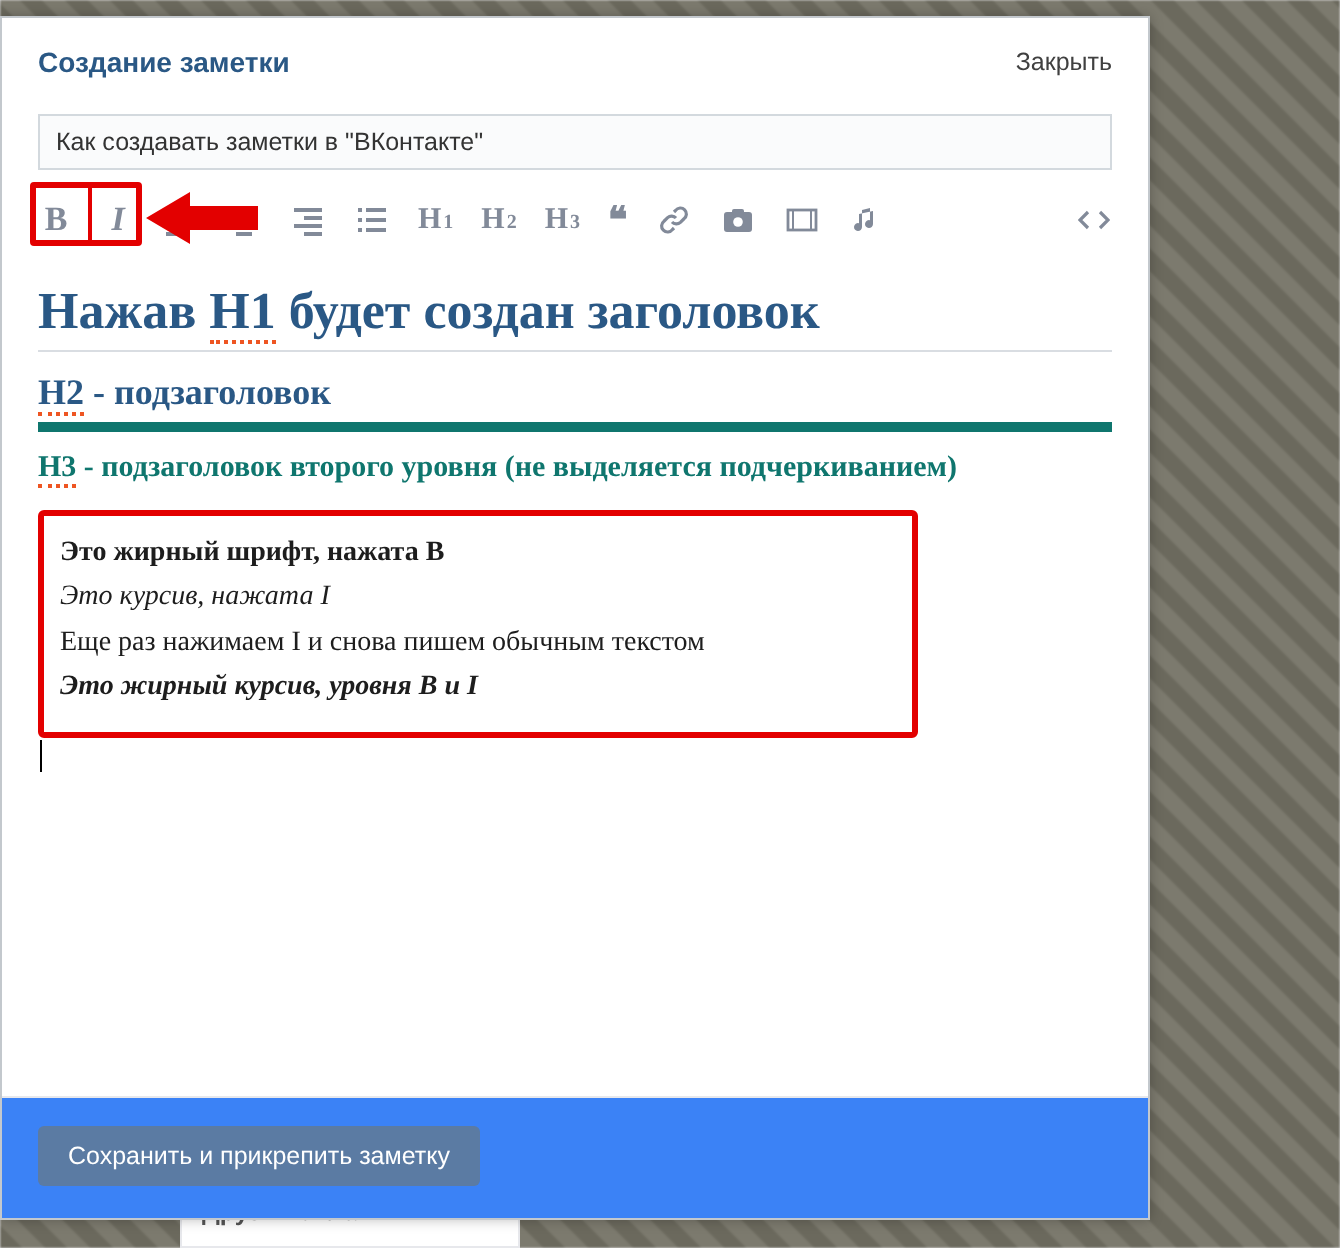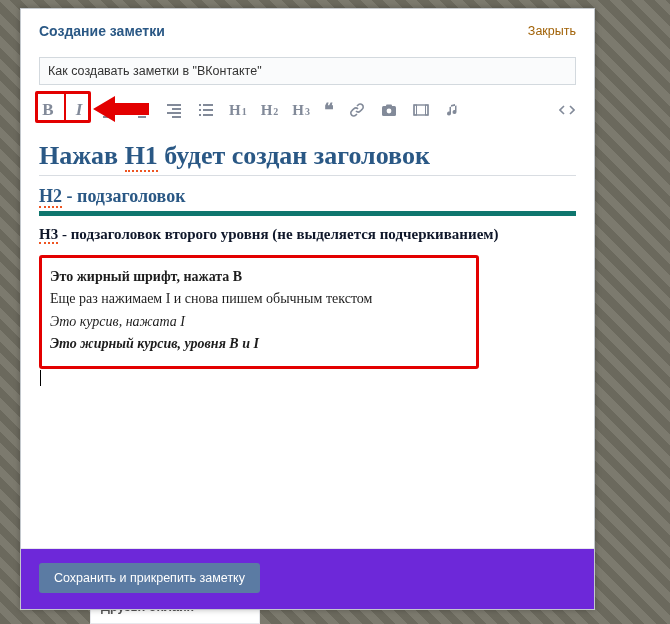--- a/index.html
+++ b/index.html
@@ -1,53 +1,53 @@
 <!DOCTYPE html>
 <html><head>
 <meta charset="utf-8">
 <style>
   * { box-sizing: border-box; margin: 0; padding: 0; }
   html, body { width: 670px; height: 624px; font-family: -apple-system, BlinkMacSystemFont, "Verdana", Arial, sans-serif; background: #edeef0; }
   .backdrop { position: absolute; inset: 0; background: repeating-linear-gradient(45deg,#6b695d,#6b695d 8px,#7c7a6e 8px,#7c7a6e 16px); filter: blur(0.5px); }
   .bg-sidebar { position:absolute; left:90px; top:590px; width:170px; height:34px; background:#fff; border:1px solid #e7e8ec; padding:6px 10px; z-index:0; }
   .bg-sidebar span { font-size:12.5px; font-weight:700; color:#555; }
-  .modal { position: absolute; left: 20px; top: 8px; width: 575px; height: 602px; background:#fff; border:1px solid #c3c8cd; box-shadow: 0 0 6px rgba(0,0,0,0.25); }
+  .modal { position: absolute; left: 0; top: 8px; width: 575px; height: 602px; background:#fff; border:1px solid #c3c8cd; box-shadow: 0 0 6px rgba(0,0,0,0.25); }
   .modal-head { display:flex; justify-content:space-between; align-items:center; padding:14px 18px 10px; }
   .modal-title { color:#2a5885; font-weight:700; font-size:14px; }
-  .modal-close { color:#a16207; font-size:12.5px; cursor:pointer; }
+  .modal-close { color:#404040; font-size:12.5px; cursor:pointer; }
   .title-field { margin:8px 18px 0; }
   .title-field input { width:100%; border:1px solid #d3d9de; padding:6px 8px; font-size:12.5px; color:#333; background:#fafbfc; }
 
   .toolbar-wrap { position:relative; margin:10px 18px 0; height:30px; }
   .toolbar { position:absolute; inset:0; display:flex; align-items:center; gap:14px; color:#828a99; }
   .t-icon { width:18px; height:18px; display:inline-flex; align-items:center; justify-content:center; cursor:pointer; }
   .t-icon svg { width:16px; height:16px; fill:#828a99; }
   .t-text { font-family: Georgia, serif; font-size:15px; font-weight:700; color:#828a99; display:inline-flex; align-items:baseline; cursor:pointer;}
   .t-text .sub { font-size:10px; margin-left:1px; }
   .t-bold { font-family: Georgia, serif; font-size:17px; font-weight:700; width:18px; text-align:center; }
   .t-italic { font-family: Georgia, serif; font-size:17px; font-style:italic; font-weight:700; width:16px; text-align:center;}
   .t-quote { font-family: Georgia, serif; font-size:18px; font-weight:700; }
   .toolbar .spacer { flex:1; }
   .redbox-bi { position:absolute; left:-4px; top:-4px; width:56px; height:32px; border:3px solid #e30000; border-radius:2px; pointer-events:none; }
   .redbox-bi .sep { position:absolute; left:26px; top:0; bottom:0; width:2px; background:#e30000; }
   .arrow { position:absolute; left:54px; top:-2px; width:60px; height:32px; pointer-events:none; }
 
   .editor-area { position:absolute; left:18px; right:18px; top:126px; bottom:70px; overflow:hidden; }
   .h1line { color:#2a5885; font-family: Georgia, "Times New Roman", serif; font-weight:700; font-size:26px; padding:6px 0 4px; border-bottom:1px solid #d9dde2; }
   .h2line { color:#2a5885; font-family: Georgia, "Times New Roman", serif; font-weight:700; font-size:18px; padding:10px 0 4px; border-bottom:5px solid #0f766e; }
-  .h3line { color:#0f172a; font-family: Georgia, "Times New Roman", serif; font-weight:700; font-size:15px; padding:10px 0 4px; }
+  .h3line { color:#0f766e; font-family: Georgia, "Times New Roman", serif; font-weight:700; font-size:15px; padding:10px 0 4px; }
   .spell { border-bottom: 2px dotted #e52; padding-bottom:0px; }
 
   .redbox-body { border:3px solid #e30000; border-radius:3px; margin-top:8px; padding:8px 8px 10px; width:440px; }
   .para { font-size:14px; font-family: Georgia, "Times New Roman", serif; color:#1d1d1d; line-height:1.6; }
   .para.b { font-weight:700; }
   .para.i { font-style:italic; }
   .caret { display:inline-block; width:1px; height:16px; background:#000; vertical-align:text-bottom; margin-left:1px; }
 
-  .footer { position:absolute; left:0; right:0; bottom:0; padding:14px 18px 16px; background:#6d28d9; border-top:1px solid #e7e8ec; }
+  .footer { position:absolute; left:0; right:0; bottom:0; padding:14px 18px 16px; background:#3b82f6; border-top:1px solid #e7e8ec; }
   .btn-save { background:#5b7ba3; color:#fff; font-size:12.5px; font-weight:500; border:none; padding:8px 15px; border-radius:3px; cursor:pointer; }
 </style>
 </head>
 <body>
 
 <div class="backdrop"></div>
 <div class="bg-sidebar">
   <span>Друзья онлайн</span>
 </div>
 
@@ -158,22 +158,22 @@
     </div>
     <div class="h2line">
       <span class="spell">H2</span><span> - подзаголовок</span>
     </div>
     <div class="h3line">
       <span class="spell">H3</span><span> - подзаголовок второго уровня (не выделяется подчеркиванием)</span>
     </div>
 
     <div class="redbox-body">
       <div class="para b">Это жирный шрифт, нажата B</div>
+      <div class="para i">Это курсив, нажата I</div>
       <div class="para">Еще раз нажимаем I и снова пишем обычным текстом</div>
-      <div class="para i">Это курсив, нажата I</div>
       <div class="para b i">Это жирный курсив, уровня B и I</div>
     </div>
     <span class="caret"></span>
   </div>
 
   <div class="footer">
     <button class="btn-save">Сохранить и прикрепить заметку</button>
   </div>
 </div>
 

